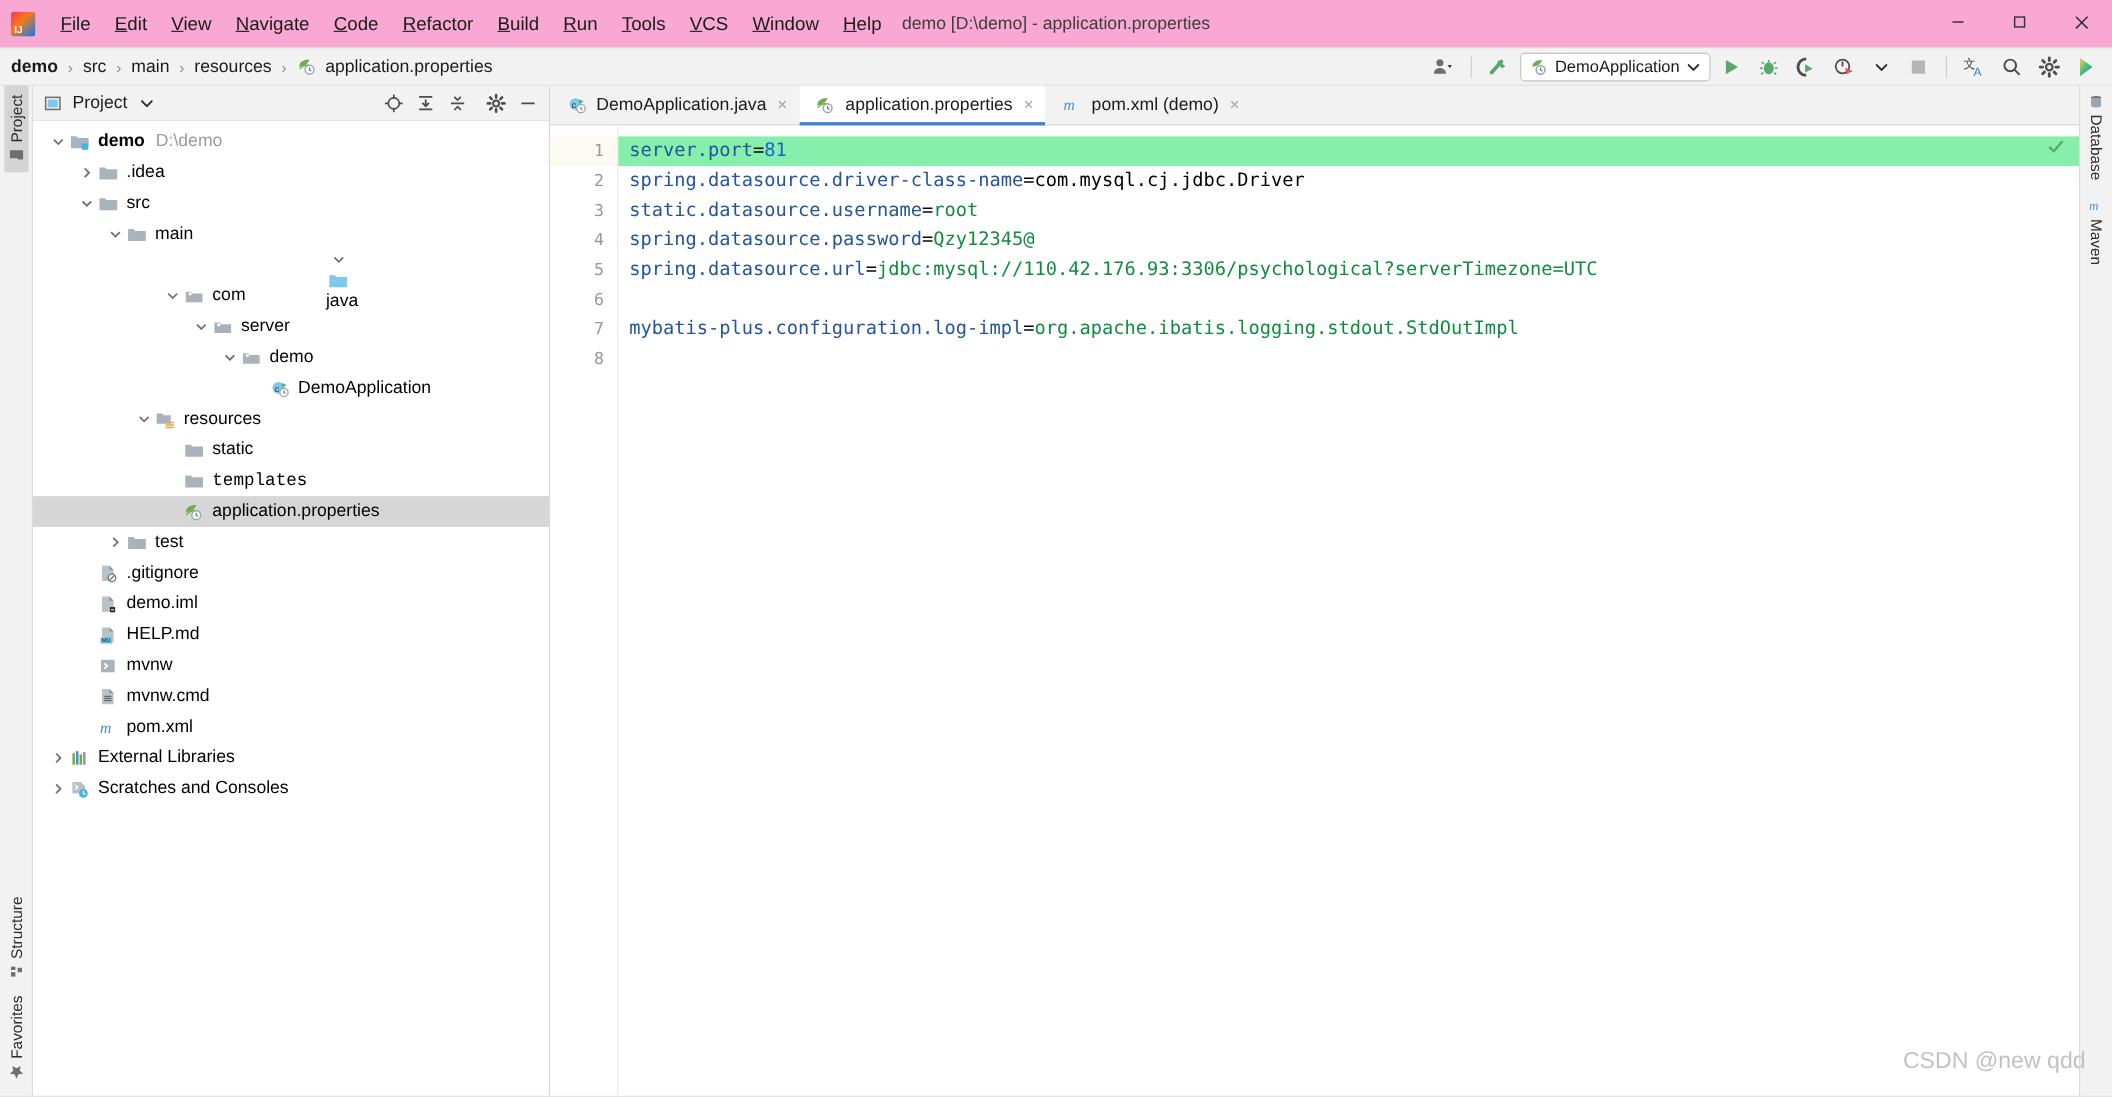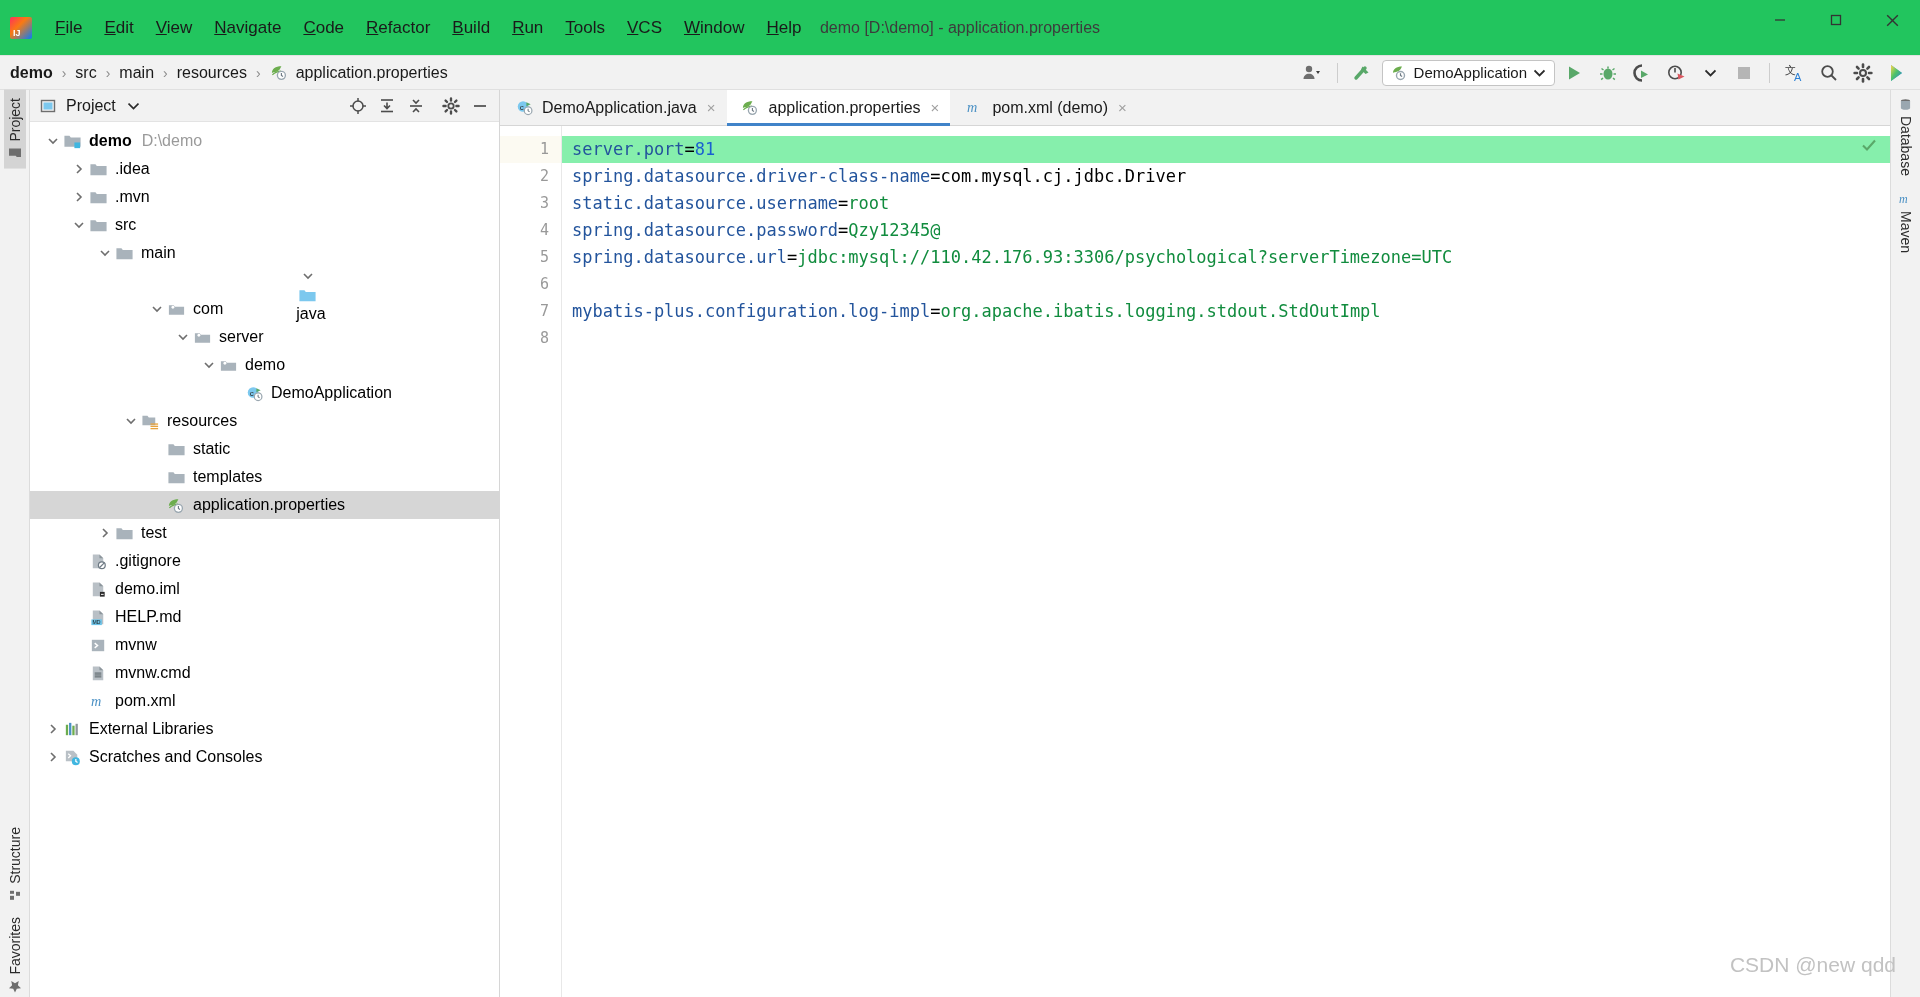--- a/index.html
+++ b/index.html
@@ -7,21 +7,21 @@
     width: 1920px; height: 997px;
     font-family: "Liberation Sans", sans-serif;
     background: #f2f2f2;
     overflow: hidden;
     -webkit-font-smoothing: antialiased;
   }
   body { position: relative; }
 
   
   #titlebar {
-    height: 56px; background: #22c55e; display: flex; align-items: center;
+    height: 44px; background: #f9a8d4; display: flex; align-items: center;
     border-bottom: 1px solid #e2e2e2; position: relative;
   }
   #app-logo {
     width: 22px; height: 22px; margin: 0 12px 0 10px; flex: none; position: relative;
     border-radius: 2px; overflow: hidden;
     background: linear-gradient(135deg,#fe315d 0%,#f97a12 40%,#087cfa 100%);
   }
   #app-logo::after {
     content:"IJ"; position:absolute; left:3px; bottom:1px; font-size:9px;
     color:#fff; font-weight:bold; font-family:"Liberation Sans",sans-serif;
@@ -452,33 +452,20 @@
           <span class="ticon">
             <svg width="19" height="19" viewBox="0 0 20 20">
               <path d="M1.5 4.5h5.3l1.4 1.7H18.5V16H1.5z" fill="#a9b3bb"></path>
             </svg>
           </span>
           <span class="tname">.idea</span>
         </div>
         <div class="trow" style="padding-left: 40px;">
           <span class="arrow">
             <svg width="12" height="12" viewBox="0 0 12 12">
-              <path d="M4 2 L8 6 L4 10" fill="none" stroke="#6e6e6e" stroke-width="1.6"></path>
-            </svg>
-          </span>
-          <span class="ticon">
-            <svg width="19" height="19" viewBox="0 0 20 20">
-              <path d="M1.5 4.5h5.3l1.4 1.7H18.5V16H1.5z" fill="#a9b3bb"></path>
-            </svg>
-          </span>
-          <span class="tname">.mvn</span>
-        </div>
-        <div class="trow" style="padding-left: 40px;">
-          <span class="arrow">
-            <svg width="12" height="12" viewBox="0 0 12 12">
               <path d="M2 4 L6 8 L10 4" fill="none" stroke="#6e6e6e" stroke-width="1.6"></path>
             </svg>
           </span>
           <span class="ticon">
             <svg width="19" height="19" viewBox="0 0 20 20">
               <path d="M1.5 4.5h5.3l1.4 1.7H18.5V16H1.5z" fill="#a9b3bb"></path>
             </svg>
           </span>
           <span class="tname">src</span>
         </div>
@@ -583,21 +570,21 @@
         </div>
         <div class="trow" style="padding-left: 118px;">
           <span class="arrow"></span>
           <span class="ticon">
             <svg width="19" height="19" viewBox="0 0 20 20">
               <path d="M1.5 4.5h5.3l1.4 1.7H18.5V16H1.5z" fill="#a9b3bb"></path>
             </svg>
           </span>
           <span class="tname">static</span>
         </div>
-        <div class="trow" style="padding-left: 118px;">
+        <div class="trow" style="padding-left: 118px; font-family: Liberation Mono, monospace;">
           <span class="arrow"></span>
           <span class="ticon">
             <svg width="19" height="19" viewBox="0 0 20 20">
               <path d="M1.5 4.5h5.3l1.4 1.7H18.5V16H1.5z" fill="#a9b3bb"></path>
             </svg>
           </span>
           <span class="tname">templates</span>
         </div>
         <div class="trow sel" style="padding-left: 118px;">
           <span class="arrow"></span>

